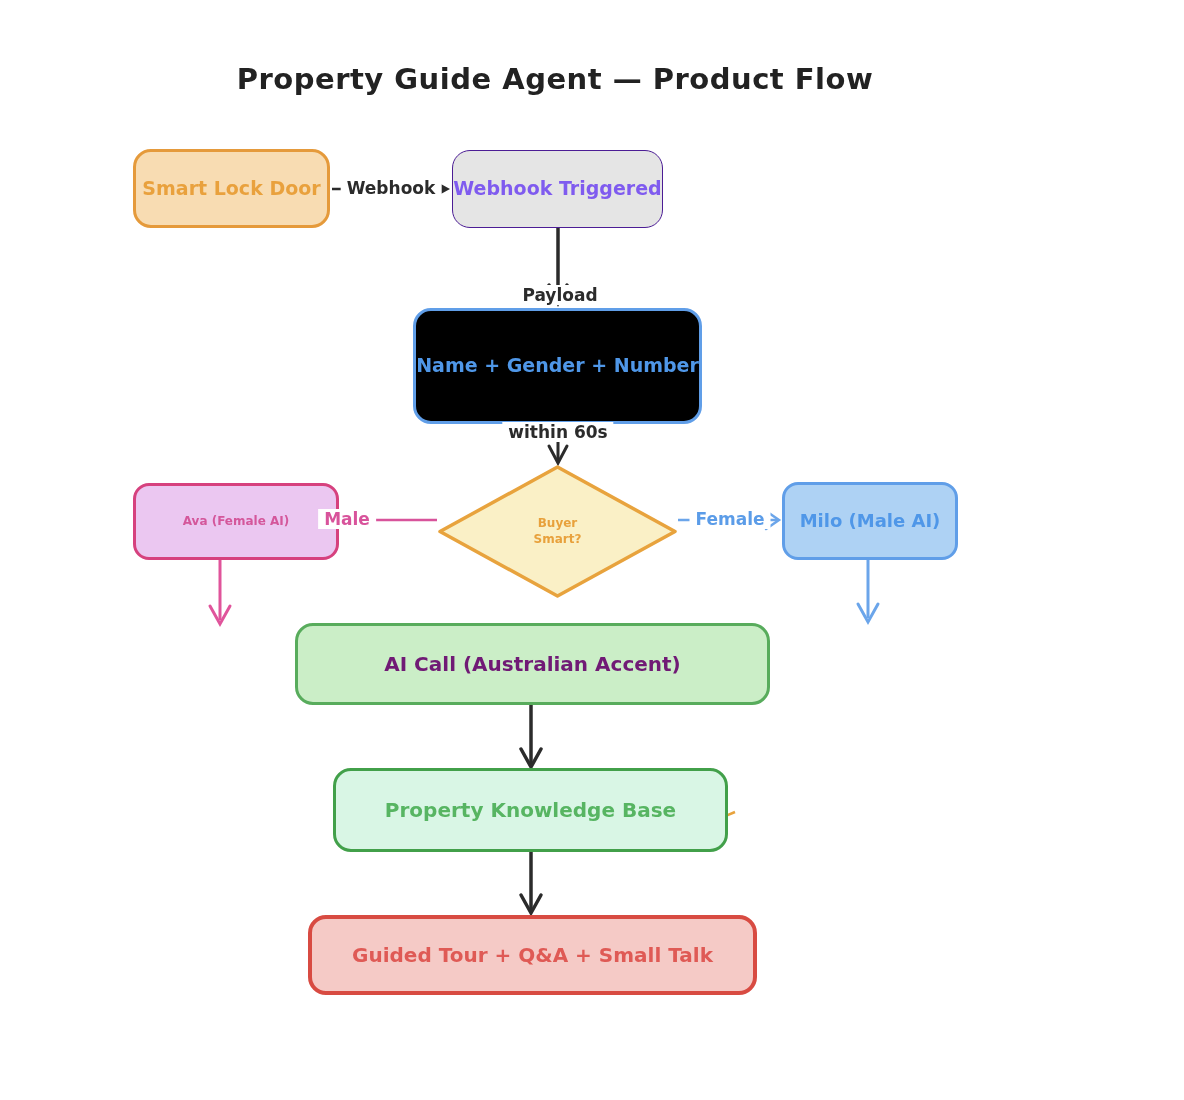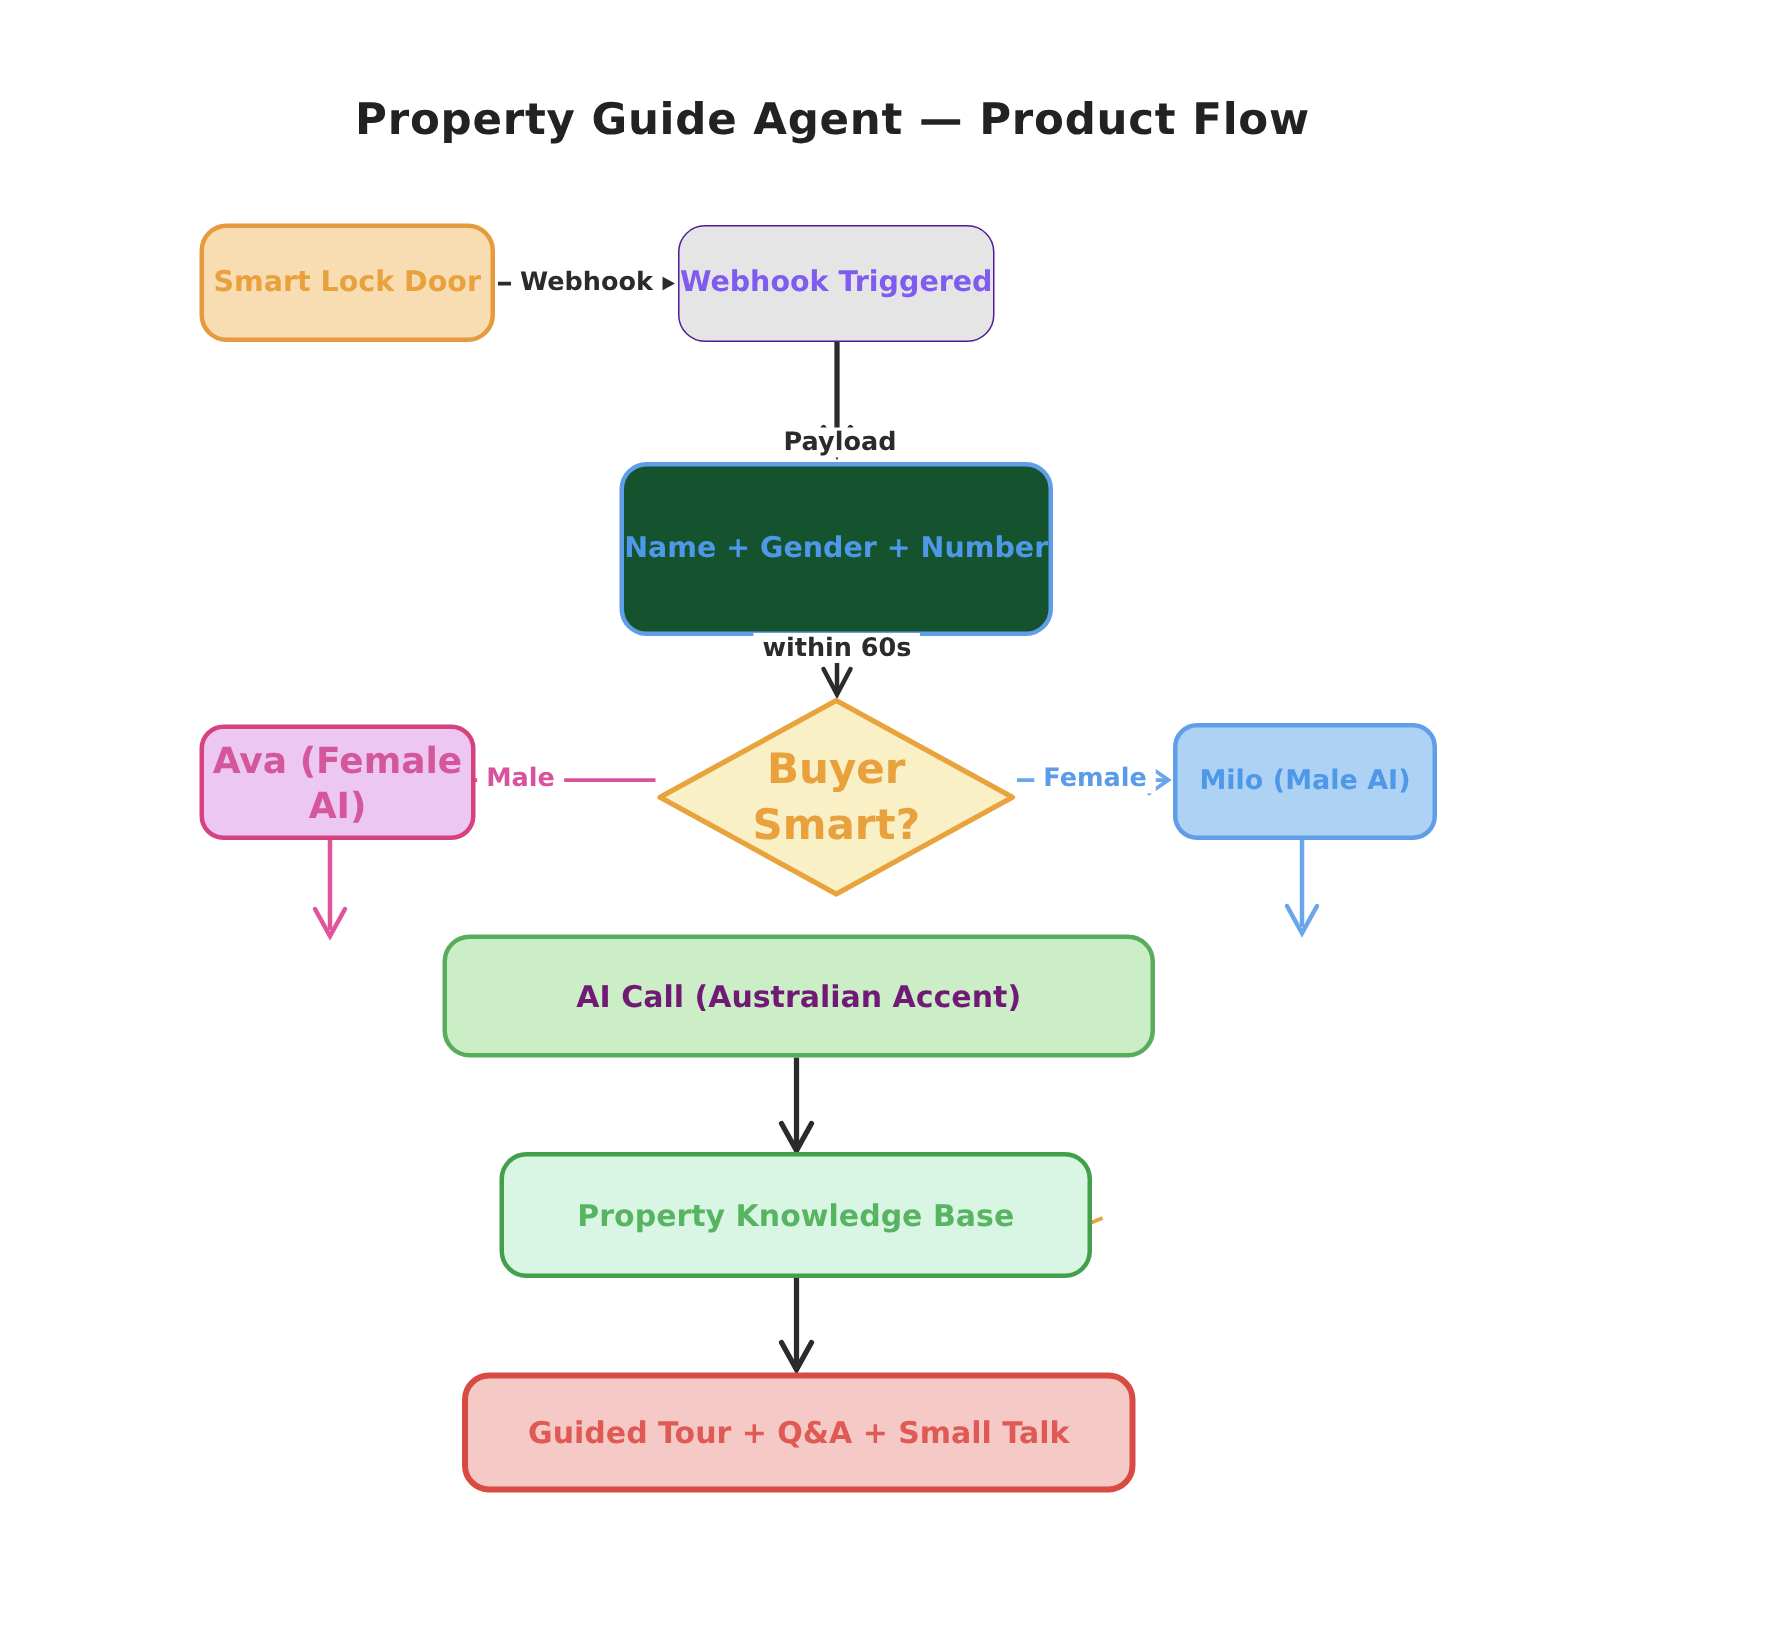--- a/index.html
+++ b/index.html
@@ -30,32 +30,32 @@
     justify-content: center;
     text-align: center;
     font-weight: bold;
     font-size: 19px;
     border-radius: 18px;
     box-sizing: border-box;
     line-height: 1.25;
   }
   .node-smart-lock   { left:133px; top:149px; width:197px; height:79px; background:#F8DCB2; border:3px solid #E59A3B; color:#E9A13D; }
   .node-webhook      { left:452px; top:150px; width:211px; height:78px; background:#e5e5e5; border:1px solid #4c1d95; color:#7F5BEF; }
-  .node-name-gender  { left:413px; top:308px; width:289px; height:116px; background:#14532d; border:3px solid #609EE8; color:#4F97E8; }
-  .node-ava          { left:133px; top:483px; width:184px; height:77px; background:#EBC7F1; border:3px solid #D6417E; color:#D4579B; border-radius:16px; font-size:24px; }
+  .node-name-gender  { left:413px; top:308px; width:289px; height:116px; background:#000000; border:3px solid #609EE8; color:#4F97E8; }
+  .node-ava          { left:133px; top:483px; width:206px; height:77px; background:#EBC7F1; border:3px solid #D6417E; color:#D4579B; border-radius:16px; font-size:12px; }
   .node-milo         { left:782px; top:482px; width:176px; height:78px; background:#AED2F4; border:3px solid #609EE8; color:#4F97E8; border-radius:16px; font-size:18px; }
   .node-ai-call      { left:295px; top:623px; width:475px; height:82px; background:#CBEEC7; border:3px solid #58AC5C; color:#701a75; font-size:20px; }
   .node-pkb          { left:333px; top:768px; width:395px; height:84px; background:#D9F6E5; border:3px solid #42A04A; color:#57B562; font-size:20px; }
   .node-qr           { left:732px; top:768px; width:185px; height:82px; background:#FAECC2; border:3px solid #DD9733; color:#E8A33D; border-radius:16px; font-size:18px; z-index:3; }
   .node-guided       { left:308px; top:915px; width:449px; height:80px; background:#F5CAC6; border:4px solid #D84B42; color:#DF5A55; font-size:20px; }
   .diamond-wrap { position:absolute; left:437px; top:465px; width:241px; height:133px; z-index:2; }
   .diamond-text {
     position:absolute; left:0; top:0; width:100%; height:100%;
     display:flex; flex-direction:column; align-items:center; justify-content:center;
-    font-weight:bold; font-size:28px; color:#E8A13C; line-height:1.3;
+    font-weight:bold; font-size:12px; color:#E8A13C; line-height:1.3;
   }
   .edge-label {
     position:absolute; z-index:3;
     transform: translate(-50%, -50%);
     background:#ffffff;
     padding: 0 6px;
     font-weight:bold;
     font-size:17px;
     color:#2B2B2B;
     white-space:nowrap;

